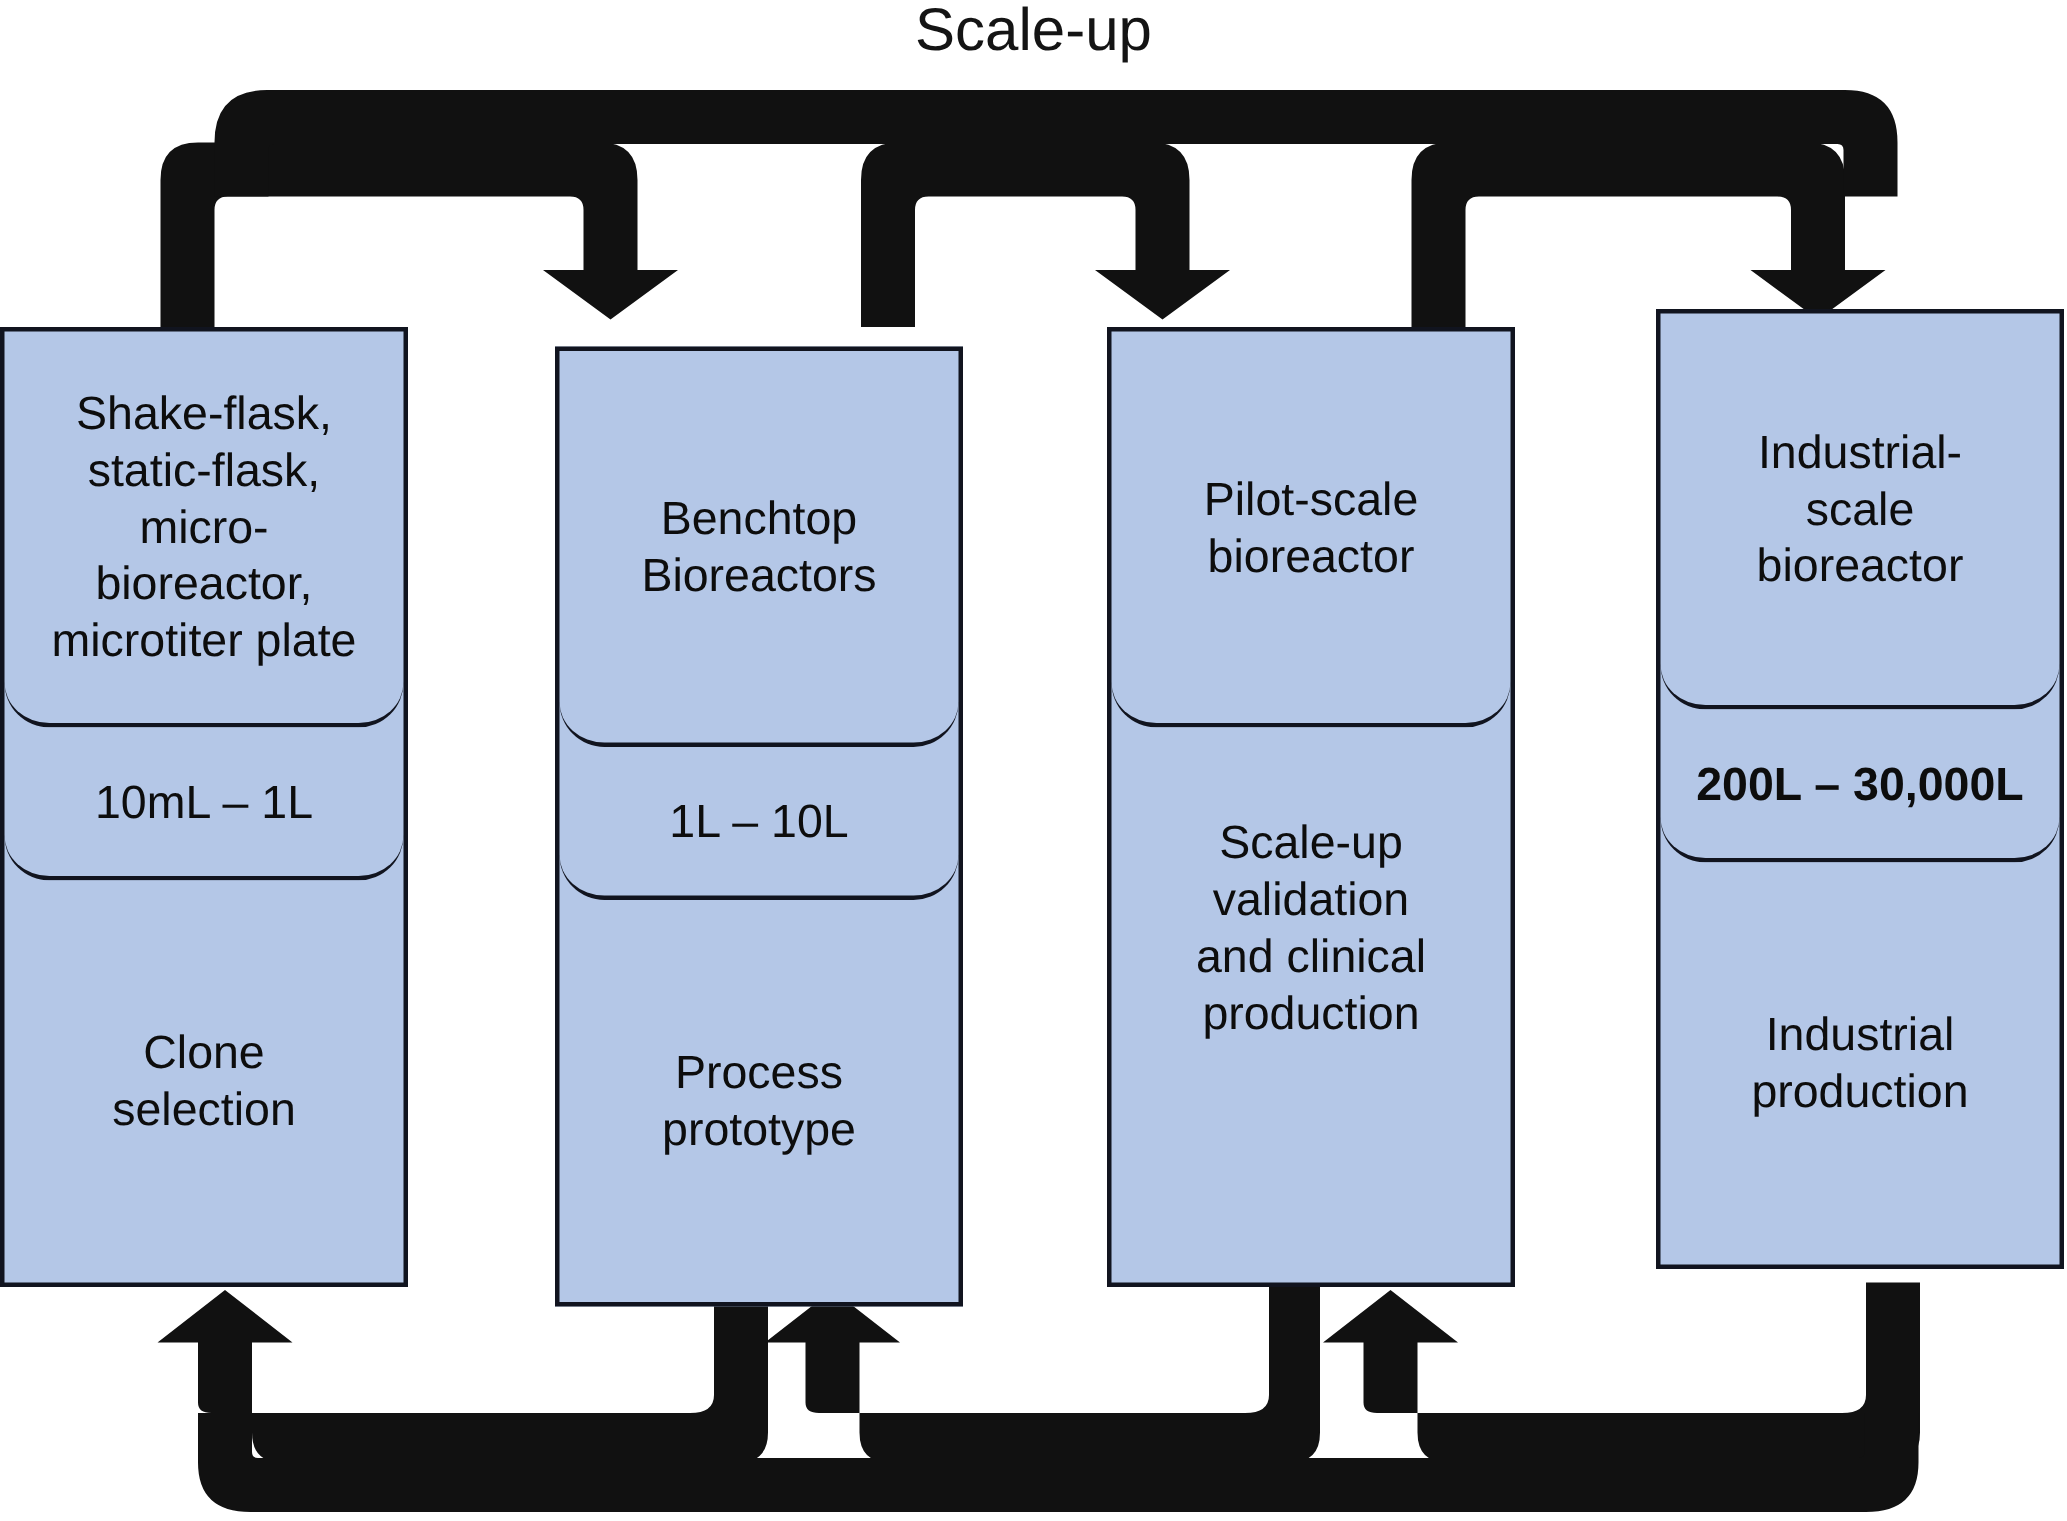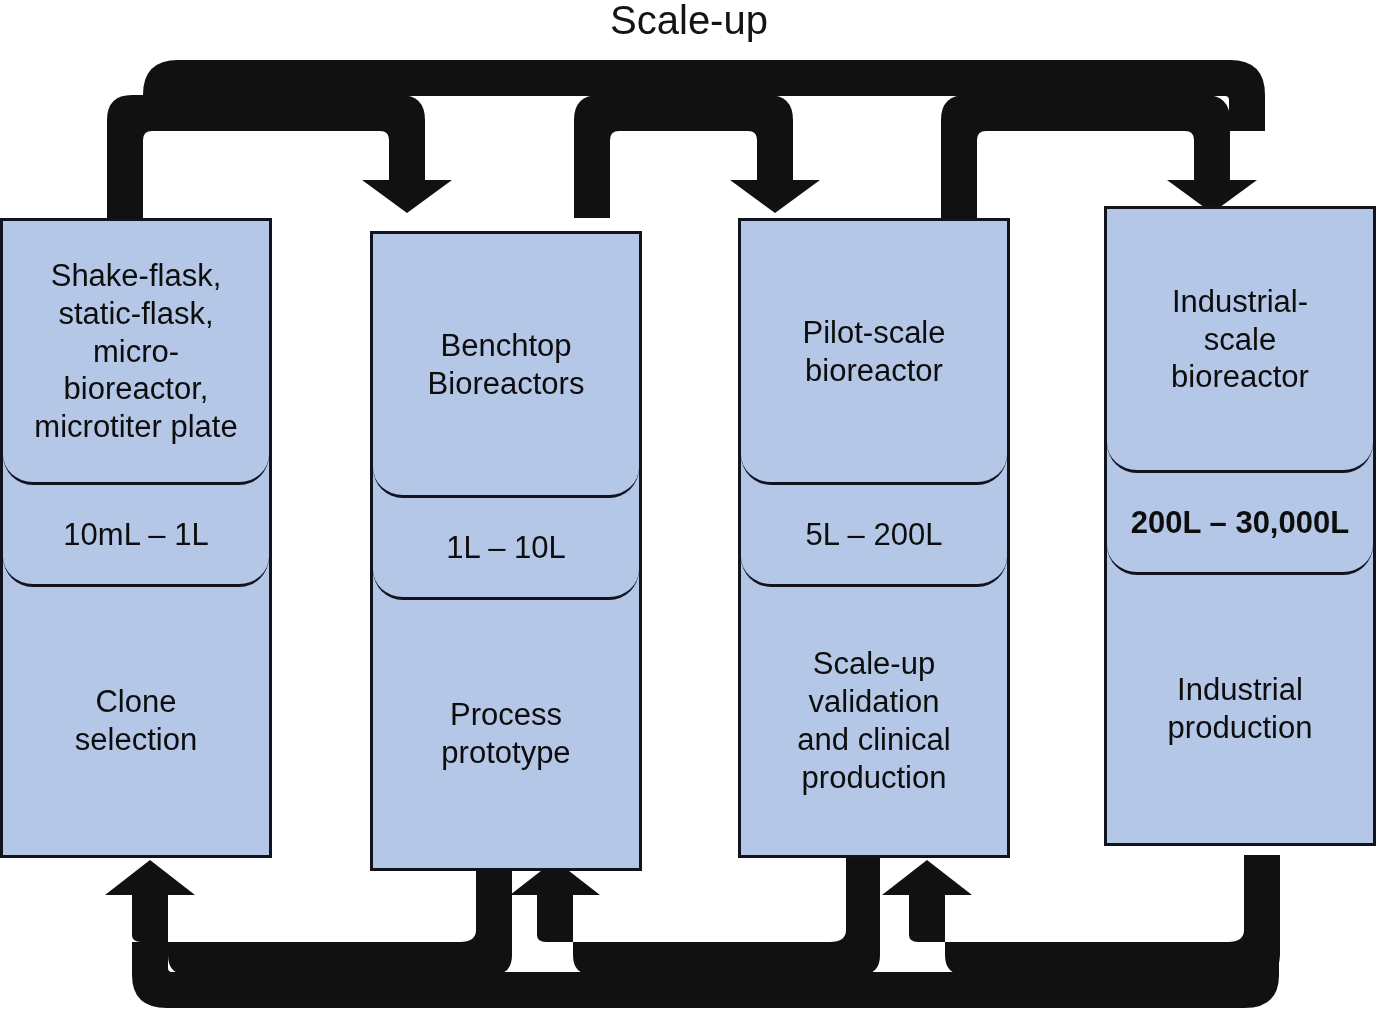--- a/index.html
+++ b/index.html
@@ -242,21 +242,20 @@
     <div class="cell cell-name">Benchtop
 Bioreactors</div>
     <div class="cell cell-volume">1L – 10L</div>
     <div class="cell cell-purpose">Process
 prototype</div>
   </div>
 
   <div class="stage-box" id="box-3" style="left:738px; top:218px; width:272px; height:640px;">
     <div class="cell cell-name">Pilot-scale
 bioreactor</div>
-    <div class="cell cell-volume">5L – 200L</div>
     <div class="cell cell-purpose">Scale-up
 validation
 and clinical
 production</div>
   </div>
 
   <div class="stage-box" id="box-4" style="left:1104px; top:206px; width:272px; height:640px;">
     <div class="cell cell-name">Industrial-
 scale
 bioreactor</div>

